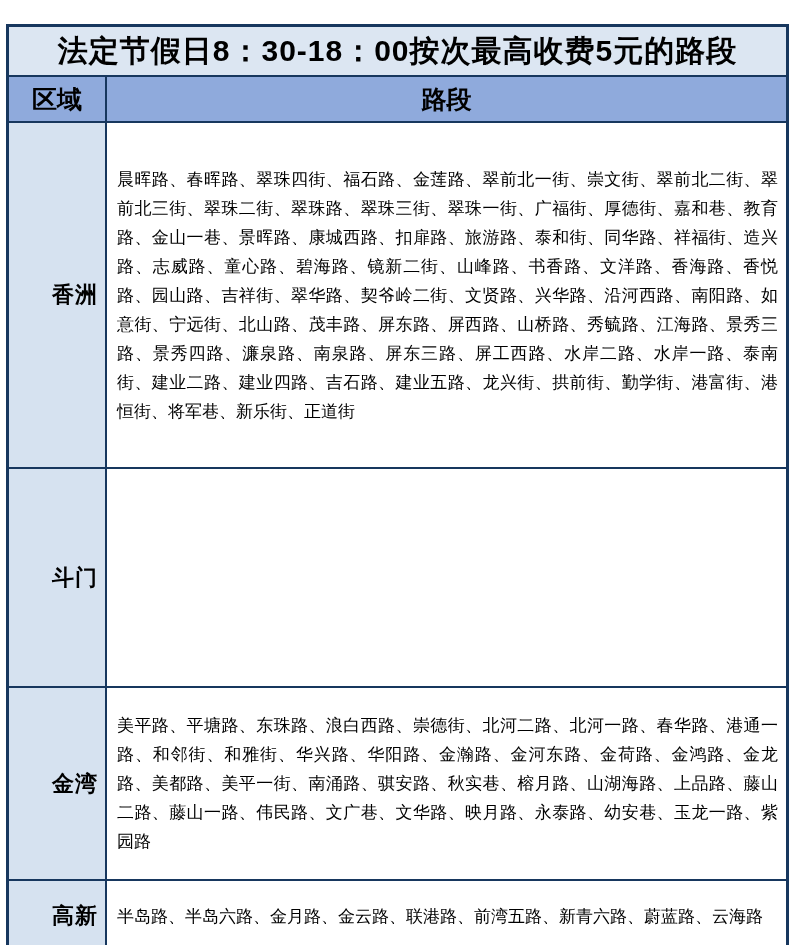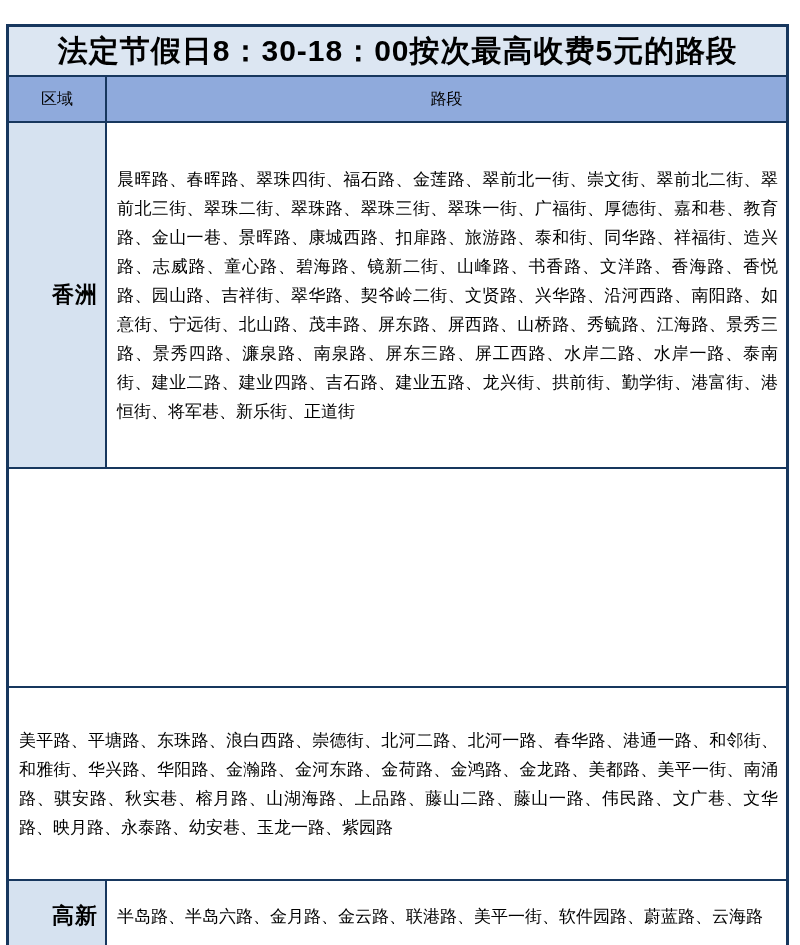--- a/index.html
+++ b/index.html
@@ -54,22 +54,22 @@
   }
   .roads-col {
     flex: 1 1 auto;
     display: flex;
     align-items: center;
   }
   .header-row { height: 46px; background: #8faadc; }
   .header-row .region-col,
   .header-row .roads-col {
     font-family: "Liberation Sans", sans-serif;
-    font-weight: normal;
-    font-size: 16px;
+    font-weight: bold;
+    font-size: 25px;
     justify-content: center;
   }
   .data-row { background: #ffffff; }
   .data-row .region-col {
     background: #d6e2f0;
     font-weight: bold;
     font-size: 22px;
     letter-spacing: 1px;
     padding-left: 36px;
   }
@@ -100,29 +100,31 @@
     </div>
 
     <div class="row data-row row-xiangzhou">
       <div class="region-col">香洲</div>
       <div class="roads-col">
         <div class="roads-text">晨晖路、春晖路、翠珠四街、福石路、金莲路、翠前北一街、崇文街、翠前北二街、翠前北三街、翠珠二街、翠珠路、翠珠三街、翠珠一街、广福街、厚德街、嘉和巷、教育路、金山一巷、景晖路、康城西路、扣扉路、旅游路、泰和街、同华路、祥福街、造兴路、志威路、童心路、碧海路、镜新二街、山峰路、书香路、文洋路、香海路、香悦路、园山路、吉祥街、翠华路、契爷岭二街、文贤路、兴华路、沿河西路、南阳路、如意街、宁远街、北山路、茂丰路、屏东路、屏西路、山桥路、秀毓路、江海路、景秀三路、景秀四路、濂泉路、南泉路、屏东三路、屏工西路、水岸二路、水岸一路、泰南街、建业二路、建业四路、吉石路、建业五路、龙兴街、拱前街、勤学街、港富街、港恒街、将军巷、新乐街、正道街</div>
       </div>
     </div>
 
     <div class="row data-row row-doumen">
+      <div class="region-col">斗门</div>
     </div>
 
     <div class="row data-row row-jinwan">
+      <div class="region-col">金湾</div>
       <div class="roads-col">
         <div class="roads-text">美平路、平塘路、东珠路、浪白西路、崇德街、北河二路、北河一路、春华路、港通一路、和邻街、和雅街、华兴路、华阳路、金瀚路、金河东路、金荷路、金鸿路、金龙路、美都路、美平一街、南涌路、骐安路、秋实巷、榕月路、山湖海路、上品路、藤山二路、藤山一路、伟民路、文广巷、文华路、映月路、永泰路、幼安巷、玉龙一路、紫园路</div>
       </div>
     </div>
 
     <div class="row data-row row-gaoxin">
       <div class="region-col">高新</div>
       <div class="roads-col">
-        <div class="roads-text">半岛路、半岛六路、金月路、金云路、联港路、美平一街、软件园路、蔚蓝路、云海路</div>
+        <div class="roads-text">半岛路、半岛六路、金月路、金云路、联港路、前湾五路、新青六路、蔚蓝路、云海路</div>
       </div>
     </div>
 
   </div>
 </div>
 
 </body></html>

